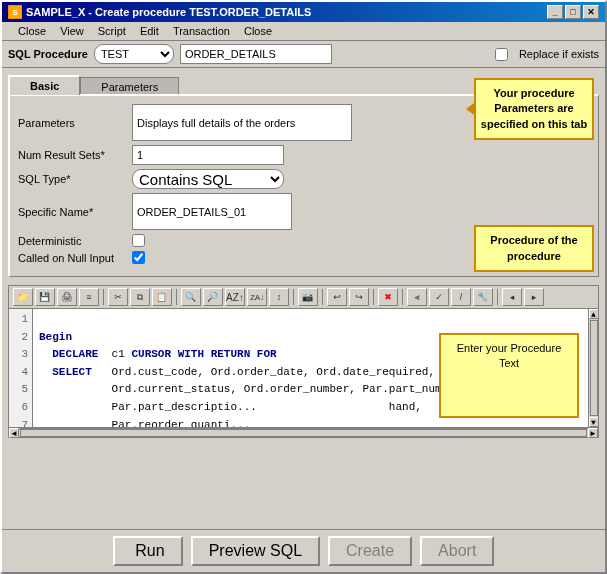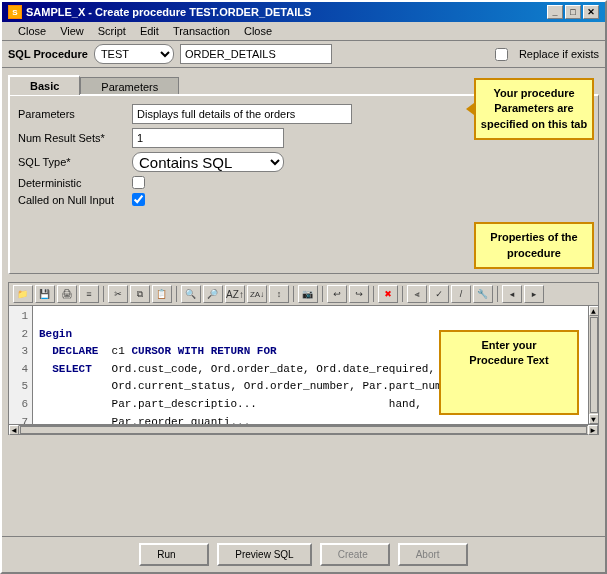--- a/index.html
+++ b/index.html
@@ -165,21 +165,21 @@
       display: flex;
       align-items: center;
       margin-bottom: 4px;
       gap: 4px;
     }
     .form-label {
       min-width: 110px;
       font-size: 11px;
     }
     .form-input {
-      height: 20px;
+      height: 37px;
       font-size: 11px;
       padding: 0 4px;
       background: white;
       border: 1px solid #808080;
       min-width: 160px;
     }
     .form-input-small {
       height: 20px;
       font-size: 11px;
       padding: 0 4px;
@@ -301,21 +301,21 @@
       color: #000080;
     }
     .tooltip-proc {
       position: absolute;
       right: 30px;
       top: 25px;
       background: #ffff99;
       border: 2px solid #cc8800;
       padding: 6px 12px;
       font-size: 11px;
-      font-weight: bold;
+      font-weight: normal;
       color: black;
       max-width: 140px;
       text-align: center;
       line-height: 1.4;
       z-index: 10;
     }
     .bottom-bar {
       background: #d4d0c8;
       border-top: 1px solid #808080;
       padding: 6px 10px;
@@ -323,24 +323,24 @@
       gap: 8px;
       align-items: center;
       justify-content: center;
     }
     .bottom-btn {
       padding: 4px 16px;
       background: #d4d0c8;
       border: 2px solid #808080;
       border-top: 2px solid #ffffff;
       border-left: 2px solid #ffffff;
-      font-size: 10px;
+      font-size: 16px;
       cursor: pointer;
       min-width: 70px;
-      text-align: left;
+      text-align: right;
     }
     .bottom-btn.disabled {
       color: #808080;
     }
     select {
       appearance: auto;
       border-radius: 9px;
     }
   </style>
 </head>
@@ -414,27 +414,31 @@
         <div class="form-row">
           <span class="form-label">SQL Type*</span>
           <select class="form-combo">
             <option>Contains SQL</option>
             <option>No SQL</option>
             <option>Reads SQL Data</option>
             <option>Modifies SQL Data</option>
           </select>
         </div>
 
+        <div class="form-row">
+          <span class="form-label">Specific Name*</span>
+          <input class="form-input" type="text" value="ORDER_DETAILS_01" style="">
+        </div>
 
         <div class="form-row">
           <span class="form-label">Deterministic</span>
           <input class="form-checkbox" type="checkbox" style="">
 
           <div class="tooltip-box2" style="position:absolute; right:4px; bottom:4px;">
-            <span>Properties of the procedure</span>
+            <span>Procedure of the procedure</span>
           </div>
         </div>
 
         <div class="form-row">
           <span class="form-label">Called on Null Input</span>
           <input class="form-checkbox" type="checkbox" checked="" style="">
         </div>
       </div>
     </div>
 

